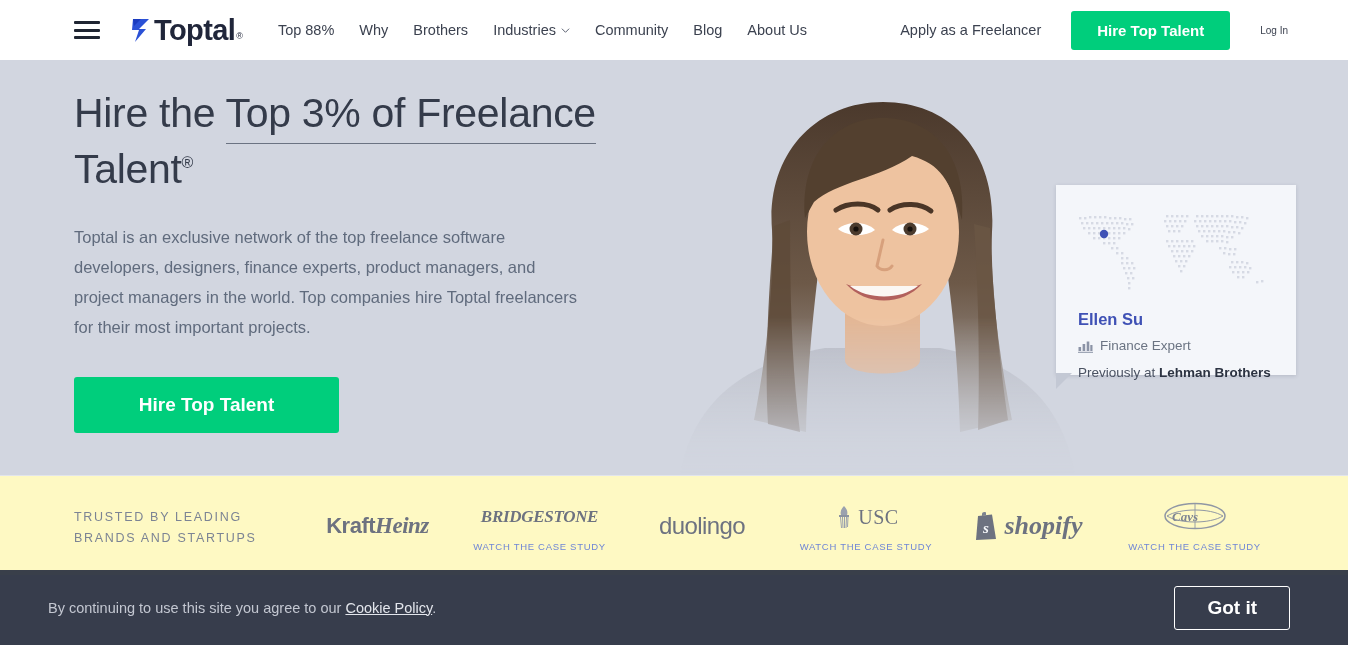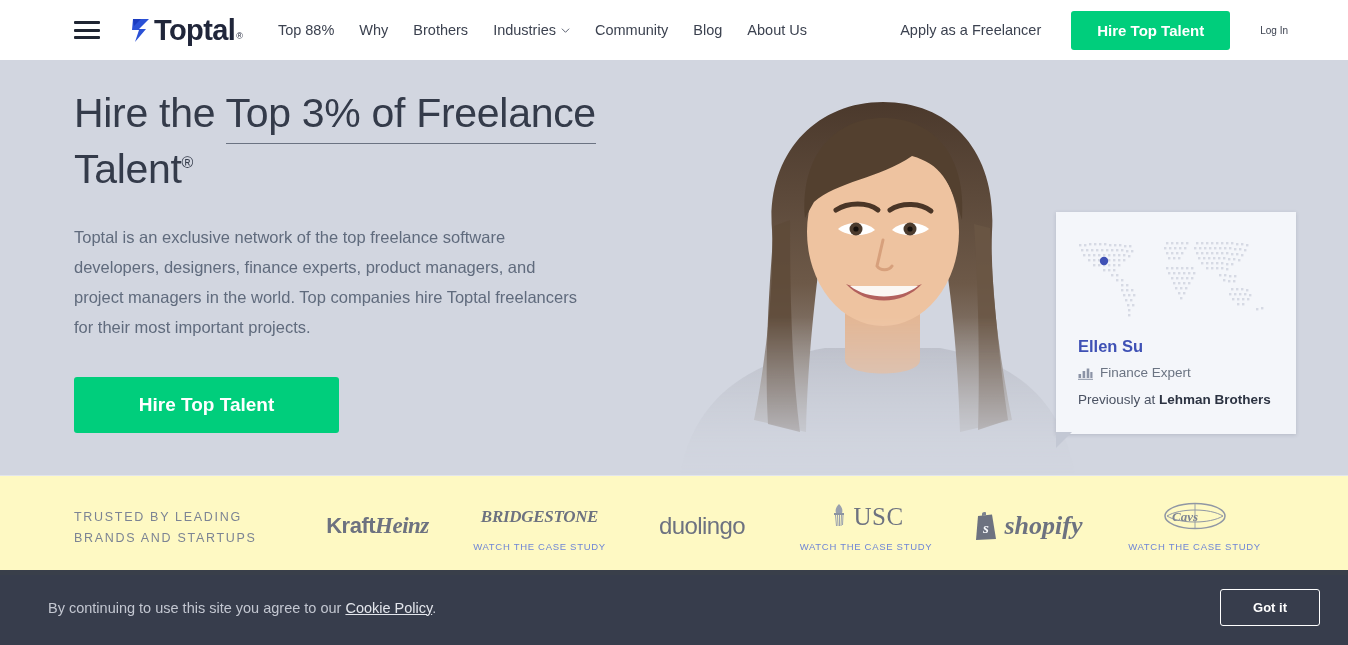--- a/index.html
+++ b/index.html
@@ -53,21 +53,21 @@
 
   .cta { margin-top:35px; display:inline-block; background:#00ce7c; color:#fff;
          font-size:19px; font-weight:bold; padding:17px 0; width:265px; text-align:center;
          border:none; border-radius:3px; cursor:pointer; font-family:"Liberation Sans", sans-serif; }
 
   
   .photo-wrap { position:absolute; left:640px; top:0px; width:470px; height:415px; }
   .photo-wrap svg { display:block; }
 
   
-  .card { position:absolute; left:1056px; top:152px; width:240px; height:222px;
+  .card { position:absolute; left:1056px; top:125px; width:240px; height:190px;
           background:#f4f6fa; box-shadow:0 1px 4px rgba(40,50,70,.16); z-index:12; }
   .card-map { position:absolute; left:15px; top:18px; width:210px; height:90px; }
   .card-name { position:absolute; left:22px; top:125px; font-size:16.5px; font-weight:bold;
                color:#3f51b5; cursor:pointer; }
   .card-role { position:absolute; left:22px; top:153px; display:flex; align-items:center; gap:7px; }
   .card-role .rl { font-size:13.5px; color:#6b7483; }
   .card-prev { position:absolute; left:22px; top:180px; font-size:13.5px; color:#4a5262; }
   .card-prev b { font-weight:bold; color:#2c3342; }
   .card-notch { position:absolute; left:0px; bottom:-14px; width:16px; height:16px;
                 background:#c3c8d4; clip-path:polygon(0 0, 100% 0, 0 100%); }
@@ -80,32 +80,32 @@
   .brand { position:absolute; top:0; height:100px; display:flex; flex-direction:column;
            align-items:center; justify-content:center; }
   .brand .logoimg { height:34px; display:flex; align-items:center; justify-content:center; }
   .case-link { margin-top:7px; font-size:9.5px; letter-spacing:0.7px; color:#6f86d6;
                text-decoration:none; cursor:pointer; white-space:nowrap; }
   .kraft { font-size:22px; font-weight:bold; color:#6d7280; letter-spacing:-0.5px; }
   .kraft i { font-family:"Liberation Serif", serif; font-style:italic; font-size:23px; }
   .bridgestone { font-family:"Liberation Serif", serif; font-style:italic; font-weight:bold;
                  font-size:17px; color:#6d7280; letter-spacing:-0.3px; }
   .duolingo { font-size:24px; color:#6d7280; letter-spacing:-0.6px; }
-  .usc { font-family:"Liberation Serif", serif; font-size:25px; color:#6d7280;
-         letter-spacing:0.5px; display:flex; align-items:flex-start; gap:3px; }
+  .usc { font-family:"Liberation Serif", serif; font-size:20px; color:#6d7280;
+         letter-spacing:0.5px; display:flex; align-items:center; gap:3px; }
   .shopify { font-family:"Liberation Serif", serif; font-style:italic; font-weight:bold;
              font-size:26px; color:#6d7280; display:flex; align-items:center; gap:6px; }
 
   
   .cookie { position:absolute; left:0; bottom:0; width:1348px; height:75px;
             background:rgba(45,51,66,0.94); display:flex; align-items:center; z-index:40; }
   .cookie-text { margin-left:48px; font-size:14.5px; color:#c3c7d1; }
   .cookie-text a { color:#e3e6ec; text-decoration:underline; cursor:pointer; }
-  .gotit { margin-left:auto; margin-right:28px; background:transparent; color:#fff;
-           font-size:13px; font-weight:bold; padding:10px 32px; border:1px solid #fff;
+  .gotit { margin-left:auto; margin-right:58px; background:transparent; color:#fff;
+           font-size:19px; font-weight:bold; padding:10px 32px; border:1px solid #fff;
            border-radius:3px; cursor:pointer; font-family:"Liberation Sans", sans-serif; }
 </style>
 </head>
 <body>
 
 <div class="page">
 
   <div class="header">
     <div class="hamburger">
       <span></span>

